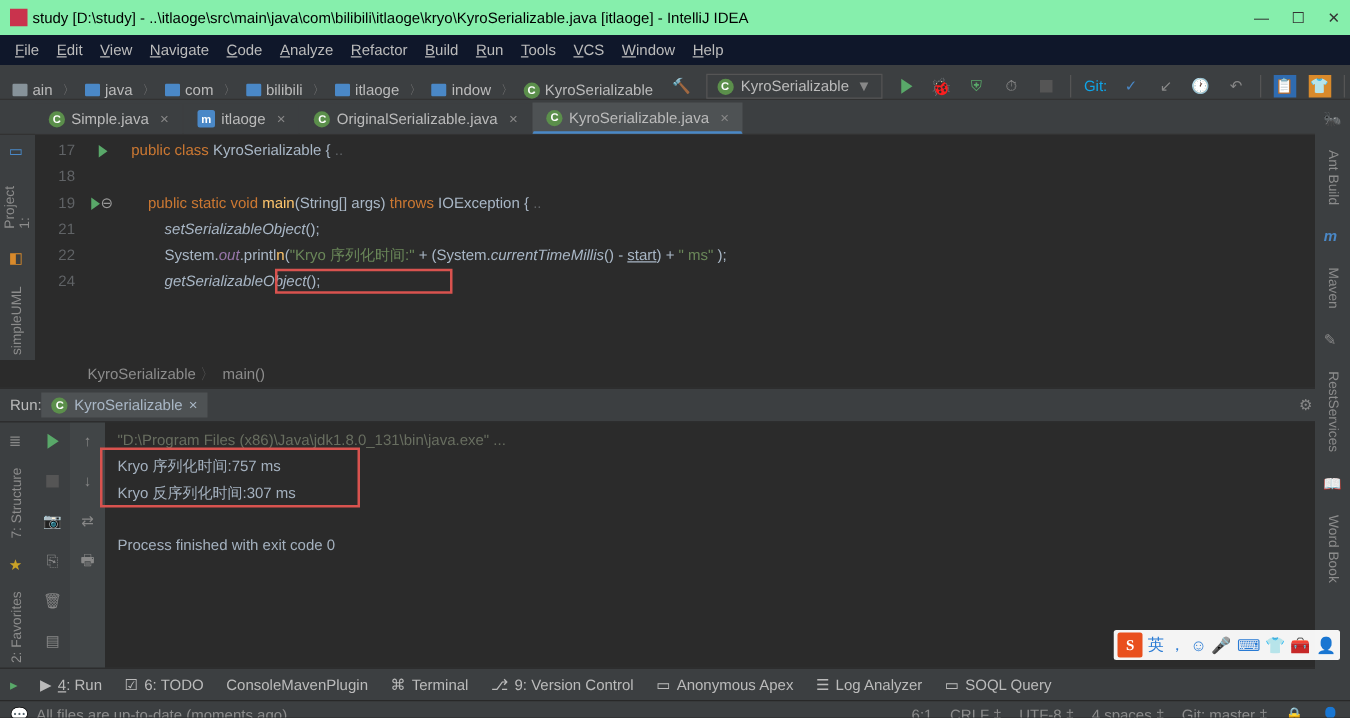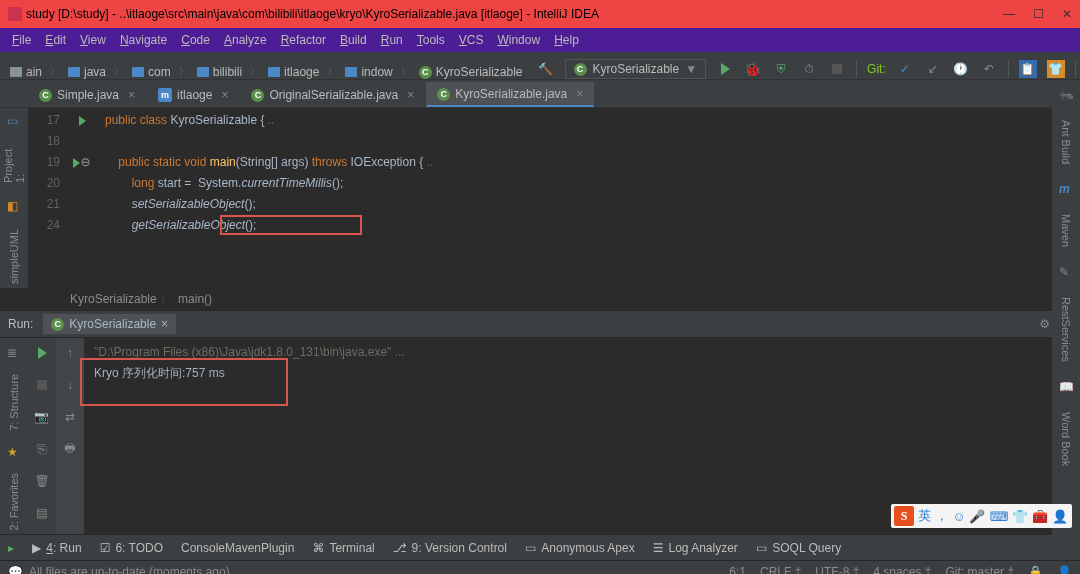--- a/index.html
+++ b/index.html
@@ -1,21 +1,21 @@
 <!DOCTYPE html>
 <html><head>
 <meta charset="utf-8">
 <style>
 * { margin:0; padding:0; box-sizing:border-box; font-family:'Segoe UI',Arial,sans-serif; font-size:12px; }
 body { background:#2b2b2b; color:#a9b7c6; width:1080px; height:574px; overflow:hidden; position:relative; }
-.titlebar { height:28px; background:#ef4444; color:#000; display:flex; align-items:center; padding:0 8px; justify-content:space-between; }
+.titlebar { height:28px; background:#86efac; color:#000; display:flex; align-items:center; padding:0 8px; justify-content:space-between; }
 .titlebar .title { display:flex; align-items:center; gap:4px; }
 .titlebar .wincontrols { display:flex; gap:18px; font-size:13px; color:#333; }
 .ij-icon { width:14px; height:14px; background:#c9334d; display:inline-block; }
-.menubar { height:24px; background:#4c1d95; display:flex; align-items:center; padding:0 6px; gap:2px; color:#bbbbbb; }
+.menubar { height:24px; background:#0f172a; display:flex; align-items:center; padding:0 6px; gap:2px; color:#bbbbbb; }
 .menubar span { padding:2px 6px; cursor:default; }
 .menubar span u { text-decoration:underline; }
 .navbar { height:28px; background:#3c3f41; display:flex; align-items:flex-end; padding:0 6px; gap:2px; border-bottom:1px solid #323232; }
 .crumb { display:flex; align-items:center; gap:4px; color:#bbbbbb; padding:0 4px; }
 .crumb::after { content:'〉'; color:#777; margin-left:4px; font-size:10px; }
 .crumb:last-of-type::after { content:''; }
 .folder-icon { width:12px; height:10px; background:#87939a; display:inline-block; border-radius:1px; }
 .folder-icon.blue { background:#4a88c7; }
 .c-icon { width:13px; height:13px; border-radius:50%; background:#5b8f4b; color:#fff; display:inline-flex; align-items:center; justify-content:center; font-size:9px; font-weight:bold; }
 .navbar-right { margin-left:auto; display:flex; align-items:center; gap:10px; }
@@ -47,21 +47,21 @@
 .field { color:#9876aa; font-style:italic; }
 .meth-i { font-style:italic; }
 .comment-dots { color:#606366; }
 .underline { text-decoration:underline; }
 .redbox { border:2px solid #d9534f; position:absolute; }
 .play-small { width:0; height:0; border-left:7px solid #59a869; border-top:5px solid transparent; border-bottom:5px solid transparent; }
 .minus { color:#999; font-size:12px; }
 .breadcrumb2 { height:22px; padding-left:70px; display:flex; align-items:center; gap:6px; color:#8c8c8c; font-family:Consolas,monospace; font-size:12px; background:#2b2b2b; }
 .breadcrumb2 span::after { content:' 〉'; color:#555; }
 .breadcrumb2 span:last-child::after { content:''; }
-.runpanel-head { height:28px; background:#3c3f41; display:flex; align-items:center; padding:0 8px; gap:10px; border-top:1px solid #282828; border-bottom:1px solid #282828; }
+.runpanel-head { height:28px; background:#3c3f41; display:flex; align-items:center; padding:0 8px; border-top:1px solid #282828; border-bottom:1px solid #282828; }
 .runpanel-head .tab2 { background:#4e5254; padding:3px 8px; display:flex; align-items:center; gap:5px; }
 .runpanel-head .right { margin-left:auto; display:flex; gap:10px; color:#888; }
 .runpanel-body { display:flex; height:196px; background:#2b2b2b; }
 .run-left { width:28px; background:#3c3f41; }
 .run-toolbar { width:28px; background:#3c3f41; display:flex; flex-direction:column; align-items:center; padding-top:6px; gap:14px; }
 .run-toolbar2 { width:28px; background:#414547; display:flex; flex-direction:column; align-items:center; padding-top:6px; gap:14px; }
 .console { flex:1; font-family:Consolas,monospace; font-size:13px; line-height:21px; padding:4px 10px; color:#a4b1bf; position:relative; }
 .console .cmd { color:#686e60; }
 .bottombar { height:26px; background:#3c3f41; display:flex; align-items:center; padding:0 8px; gap:18px; color:#bbb; border-top:1px solid #282828; }
 .bottombar .item { display:flex; align-items:center; gap:5px; font-size:11px; }
@@ -144,21 +144,21 @@
     <span class="icon-btn">
         <span class="play-icon"></span>
       </span>
     <span class="icon-btn bug-icon">🐞</span>
     <span class="icon-btn" style="color:#59a869">⛨</span>
     <span class="icon-btn" style="color:#888">⏱</span>
     <span class="icon-btn">
         <span class="stop-icon"></span>
       </span>
     <span class="sep"></span>
-    <span style="color:#84cc16">Git:</span>
+    <span style="color:#0ea5e9">Git:</span>
     <span class="icon-btn" style="color:#4a88c7">✓</span>
     <span class="icon-btn" style="color:#888">↙</span>
     <span class="icon-btn" style="color:#888">🕐</span>
     <span class="icon-btn" style="color:#888">↶</span>
     <span class="sep"></span>
     <span class="icon-btn" style="background:#2f6bb0;width:18px;height:18px;color:#fff">📋</span>
     <span class="icon-btn" style="background:#d98a2b;width:18px;height:18px;color:#fff">👕</span>
     <span class="sep"></span>
     <span class="icon-btn" style="color:#bbb;font-size:15px">🔍</span>
   </div>
@@ -210,28 +210,28 @@
       </div>
       <div class="line">
         <div class="lineno">19</div>
         <div class="linemarks">
           <span class="play-small"></span>
           <span class="minus">⊖</span>
         </div>
         <div class="linecontent">    <span class="kw">public static void</span> <span class="fn">main</span>(String[] args) <span class="kw">throws</span> IOException {<span class="comment-dots"> ..</span></div>
       </div>
       <div class="line">
-        <div class="lineno">20</div>
-        <div class="linemarks"></div>
-        <div class="linecontent">        <span class="kw">long</span> start =  System.<span class="meth-i">currentTimeMillis</span>();</div>
-      </div>
-      <div class="line">
         <div class="lineno">21</div>
         <div class="linemarks"></div>
         <div class="linecontent">        <span class="meth-i">setSerializableObject</span>();</div>
+      </div>
+      <div class="line">
+        <div class="lineno">22</div>
+        <div class="linemarks"></div>
+        <div class="linecontent">        System.<span class="field">out</span>.printl<span class="fn">n</span>(<span class="str">"Kryo 序列化时间:"</span> + (System.<span class="meth-i">currentTimeMillis</span>() - <span class="underline">start</span>) + <span class="str">" ms"</span> );</div>
       </div>
       <div class="line">
         <div class="lineno">24</div>
         <div class="linemarks"></div>
         <div class="linecontent">        <span class="meth-i">getSerializableObject</span>();</div>
       </div>
     </div>
 </div>
 
 <div class="breadcrumb2">
@@ -273,21 +273,23 @@
   </div>
   <div class="run-toolbar2">
     <span class="icon-btn" style="color:#888">↑</span>
     <span class="icon-btn" style="color:#888">↓</span>
     <span class="icon-btn" style="color:#888">⇄</span>
     <span class="icon-btn" style="color:#888">🖶</span>
   </div>
   <div class="console">
     <div class="cmd">"D:\Program Files (x86)\Java\jdk1.8.0_131\bin\java.exe" ...</div>
     <div>Kryo 序列化时间:757 ms</div>
+    <div>Kryo 反序列化时间:307 ms</div>
     <div>&nbsp;</div>
+    <div>Process finished with exit code 0</div>
     <div class="redbox" style="left:-4px; top:20px; width:208px; height:48px;"></div>
   </div>
 </div>
 
 <div class="bottombar" id="bottombar">
     <span style="color: rgb(89, 168, 105);">▸</span>
     <div class="item">
       <span>▶</span>
       <span><u>4</u>: Run</span>
     </div>

